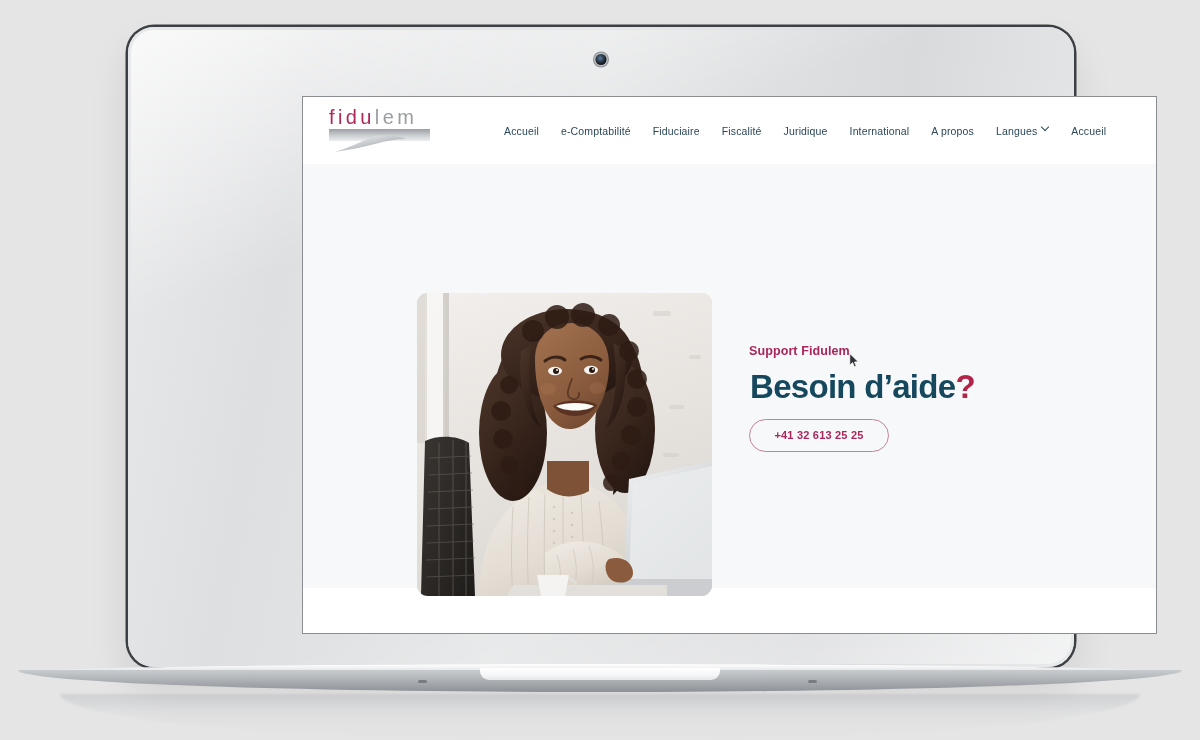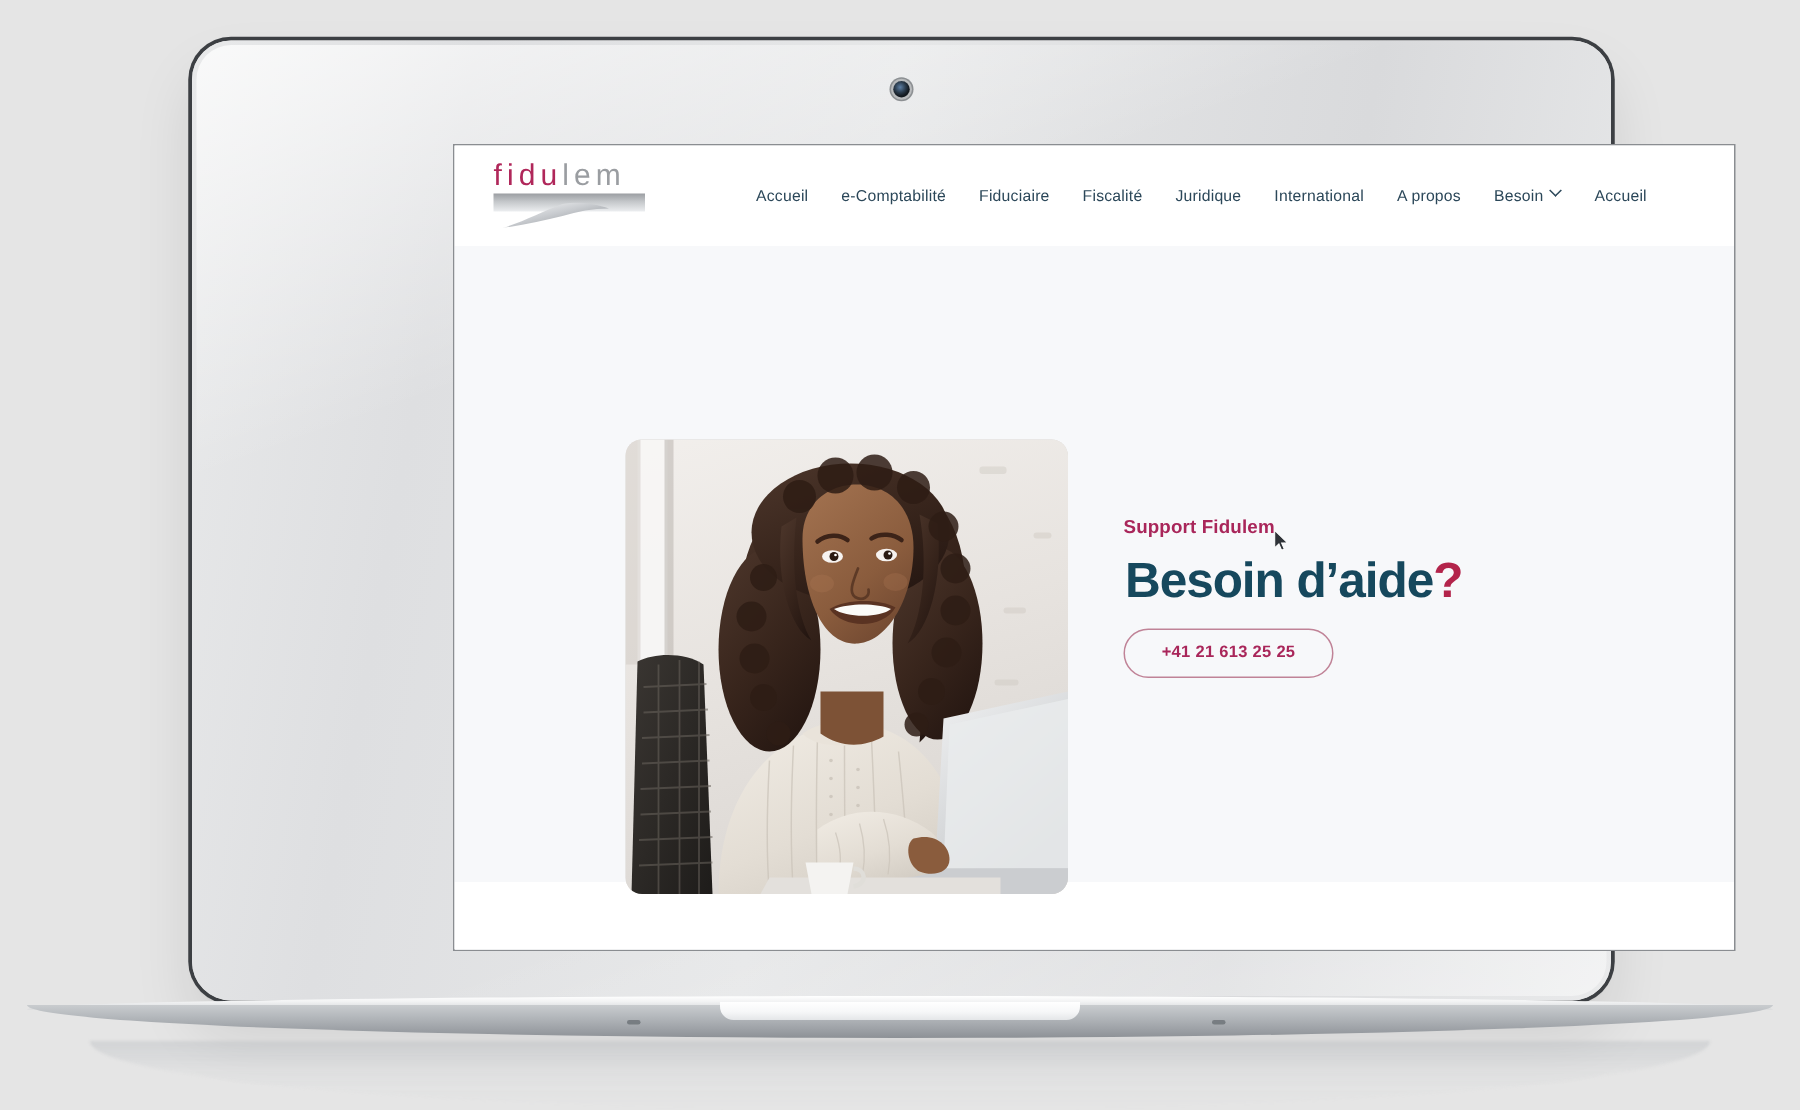--- a/index.html
+++ b/index.html
@@ -342,21 +342,21 @@
             <div class="nav-item">
                 <span>Juridique</span>
               </div>
             <div class="nav-item">
                 <span>International</span>
               </div>
             <div class="nav-item">
                 <span>A propos</span>
               </div>
             <div class="nav-item">
-                <span>Besoin</span>
+                <span>Langues</span>
                 <span class="chev"></span>
               </div>
             <div class="nav-item">
                 <span>Accueil</span>
               </div>
           </nav>
         </div>
 
         <section class="hero">
 
@@ -514,21 +514,21 @@
               <path d="M96 292 L250 292 L250 303 L90 303 Z" fill="#e3e0dc"></path>
 
               <path d="M120 282 L152 282 L148 303 L124 303 Z" fill="#f4f3f1"></path>
               <path d="M152 286 C160 286, 162 296, 152 298" stroke="#e0ded9" stroke-width="3" fill="none"></path>
             </svg>
           </div>
 
           <div class="hero-text">
             <div class="eyebrow">Support Fidulem</div>
             <h1 class="hero-title"><span>Besoin d’aide</span><span class="qmark">?</span></h1>
-            <button class="phone-btn">+41 21 613 25 25</button>
+            <button class="phone-btn">+41 32 613 25 25</button>
           </div>
         </section>
 
         <div class="site-footer-band"></div>
 
         <svg class="cursor" viewBox="0 0 11 15">
           <path d="M0.8 0.6 L0.8 12.2 L3.6 9.6 L5.4 13.8 L7.2 13.0 L5.4 9.0 L9.2 8.8 Z" fill="#2f3338" stroke="#ffffff" stroke-width="0.7"></path>
         </svg>
 
       </div>

